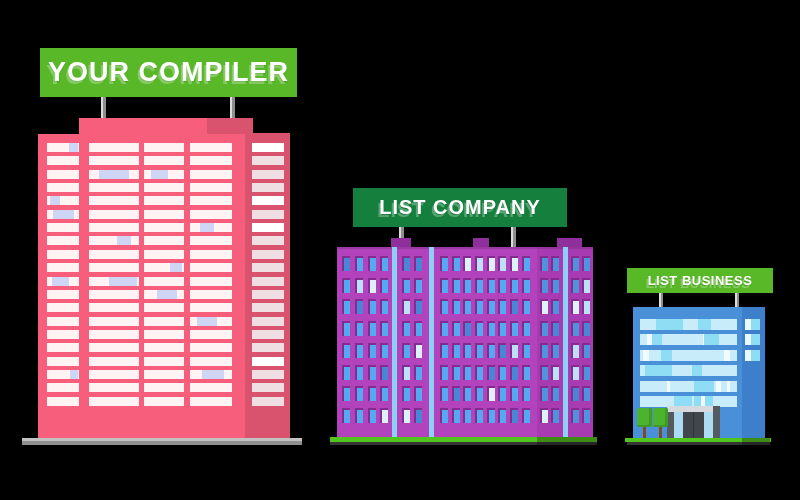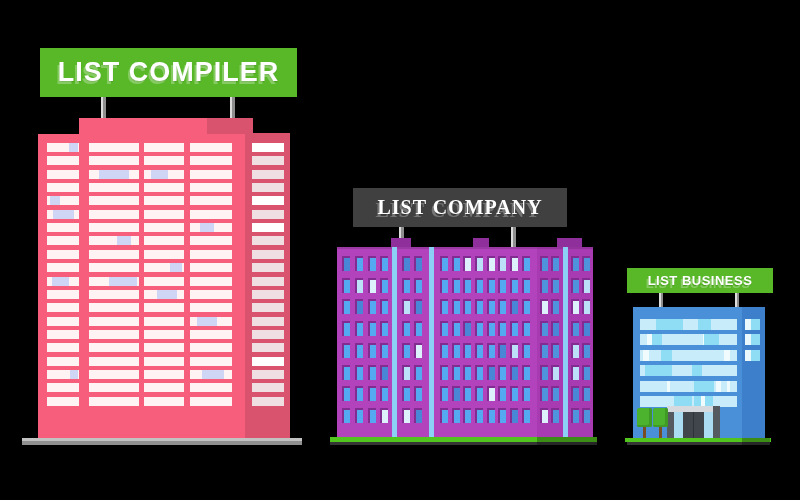--- a/index.html
+++ b/index.html
@@ -36,21 +36,21 @@
 </style>
 </head>
 <body>
 
 <div class="scene">
 
   <section>
     <div class="pole" style="left:101px;top:97px;width:5px;height:22px;"></div>
     <div class="pole" style="left:230px;top:97px;width:5px;height:22px;"></div>
     <div class="sign sign-1" style="background: rgb(88, 184, 39);">
-      <span>LIST COMPILER</span>
+      <span>YOUR COMPILER</span>
     </div>
     <div class="abs pink-topblock" id="pink-topblock" style="background: rgb(246, 94, 123);">
       <div class="pink-topblock-dark" id="pink-topblock-dark" style="background: rgb(217, 83, 110);"></div>
     </div>
     <div class="abs pink-tower" id="pink-tower" style="background: rgb(246, 94, 123);">
         <div style="position: absolute; left: 9px; top: 9px; width: 32px; height: 9px; background: rgb(255, 243, 244);">
           <div style="position: absolute; left: 22px; top: 0px; width: 9px; height: 100%; background: rgb(207, 214, 245);"></div>
         </div>
         <div style="position: absolute; left: 51px; top: 9px; width: 50px; height: 9px; background: rgb(255, 243, 244);"></div>
         <div style="position: absolute; left: 106px; top: 9px; width: 40px; height: 9px; background: rgb(255, 243, 244);"></div>
@@ -179,21 +179,21 @@
         <div style="position: absolute; left: 7px; top: 236.95px; width: 32px; height: 9px; background: rgb(239, 223, 227);"></div>
         <div style="position: absolute; left: 7px; top: 250.3px; width: 32px; height: 9px; background: rgb(239, 223, 227);"></div>
         <div style="position: absolute; left: 7px; top: 263.65px; width: 32px; height: 9px; background: rgb(239, 223, 227);"></div>
       </div>
     <div class="abs base-pink"></div>
   </section>
 
   <section>
     <div class="pole" style="left:399px;top:227px;width:5px;height:21px;"></div>
     <div class="pole" style="left:511px;top:227px;width:5px;height:21px;"></div>
-    <div class="sign sign-2" style="background: #404040; font-family: Liberation Serif, serif;">
+    <div class="sign sign-2" style="background: #15803d;">
       <span>LIST COMPANY</span>
     </div>
     <div id="purple-roof-blocks">
         <div style="position: absolute; left: 391px; top: 238px; width: 20px; height: 10px; background: rgb(143, 47, 156);"></div>
         <div style="position: absolute; left: 473px; top: 238px; width: 16px; height: 10px; background: rgb(143, 47, 156);"></div>
         <div style="position: absolute; left: 557px; top: 238px; width: 25px; height: 10px; background: rgb(143, 47, 156);"></div>
       </div>
     <div class="abs purple-facade" id="purple-facade" style="background: rgb(178, 67, 188); box-shadow: rgba(0, 0, 0, 0.12) 0px 2px 0px inset;">
         <div style="position: absolute; left: 55px; top: 0px; width: 5px; height: 100%; background: rgb(140, 208, 245);"></div>
         <div style="position: absolute; left: 92px; top: 0px; width: 5px; height: 100%; background: rgb(140, 208, 245);"></div>

